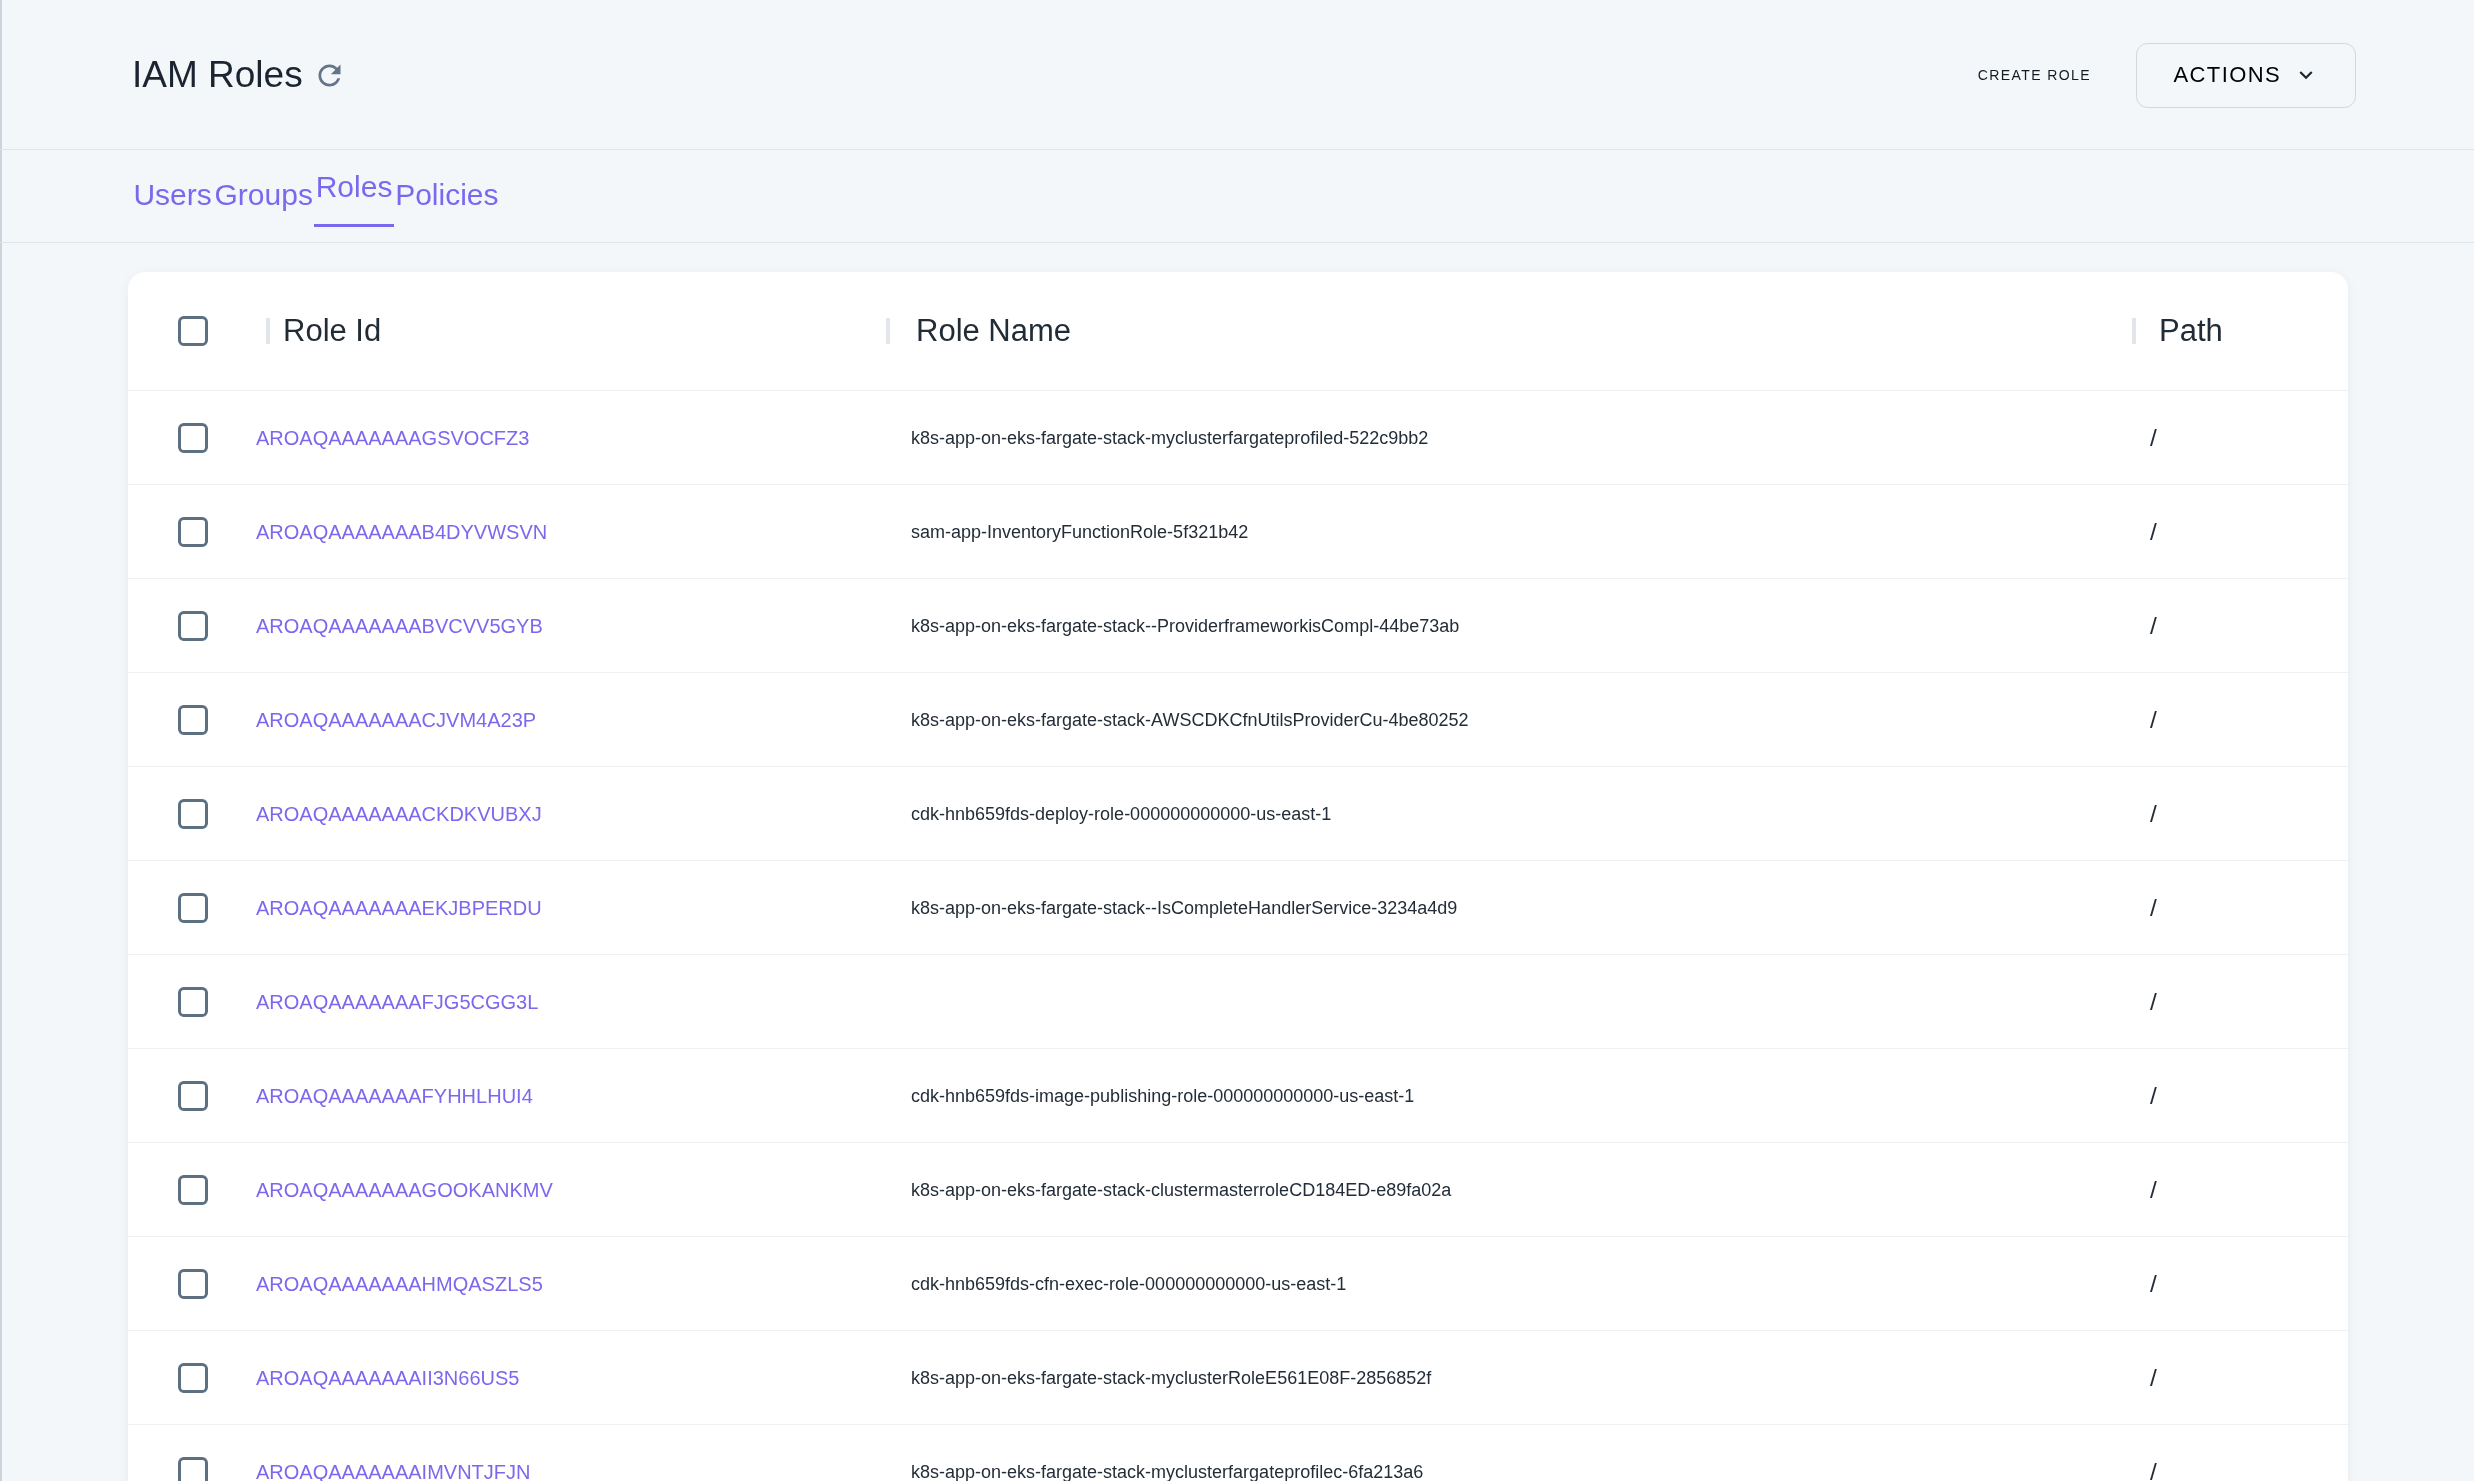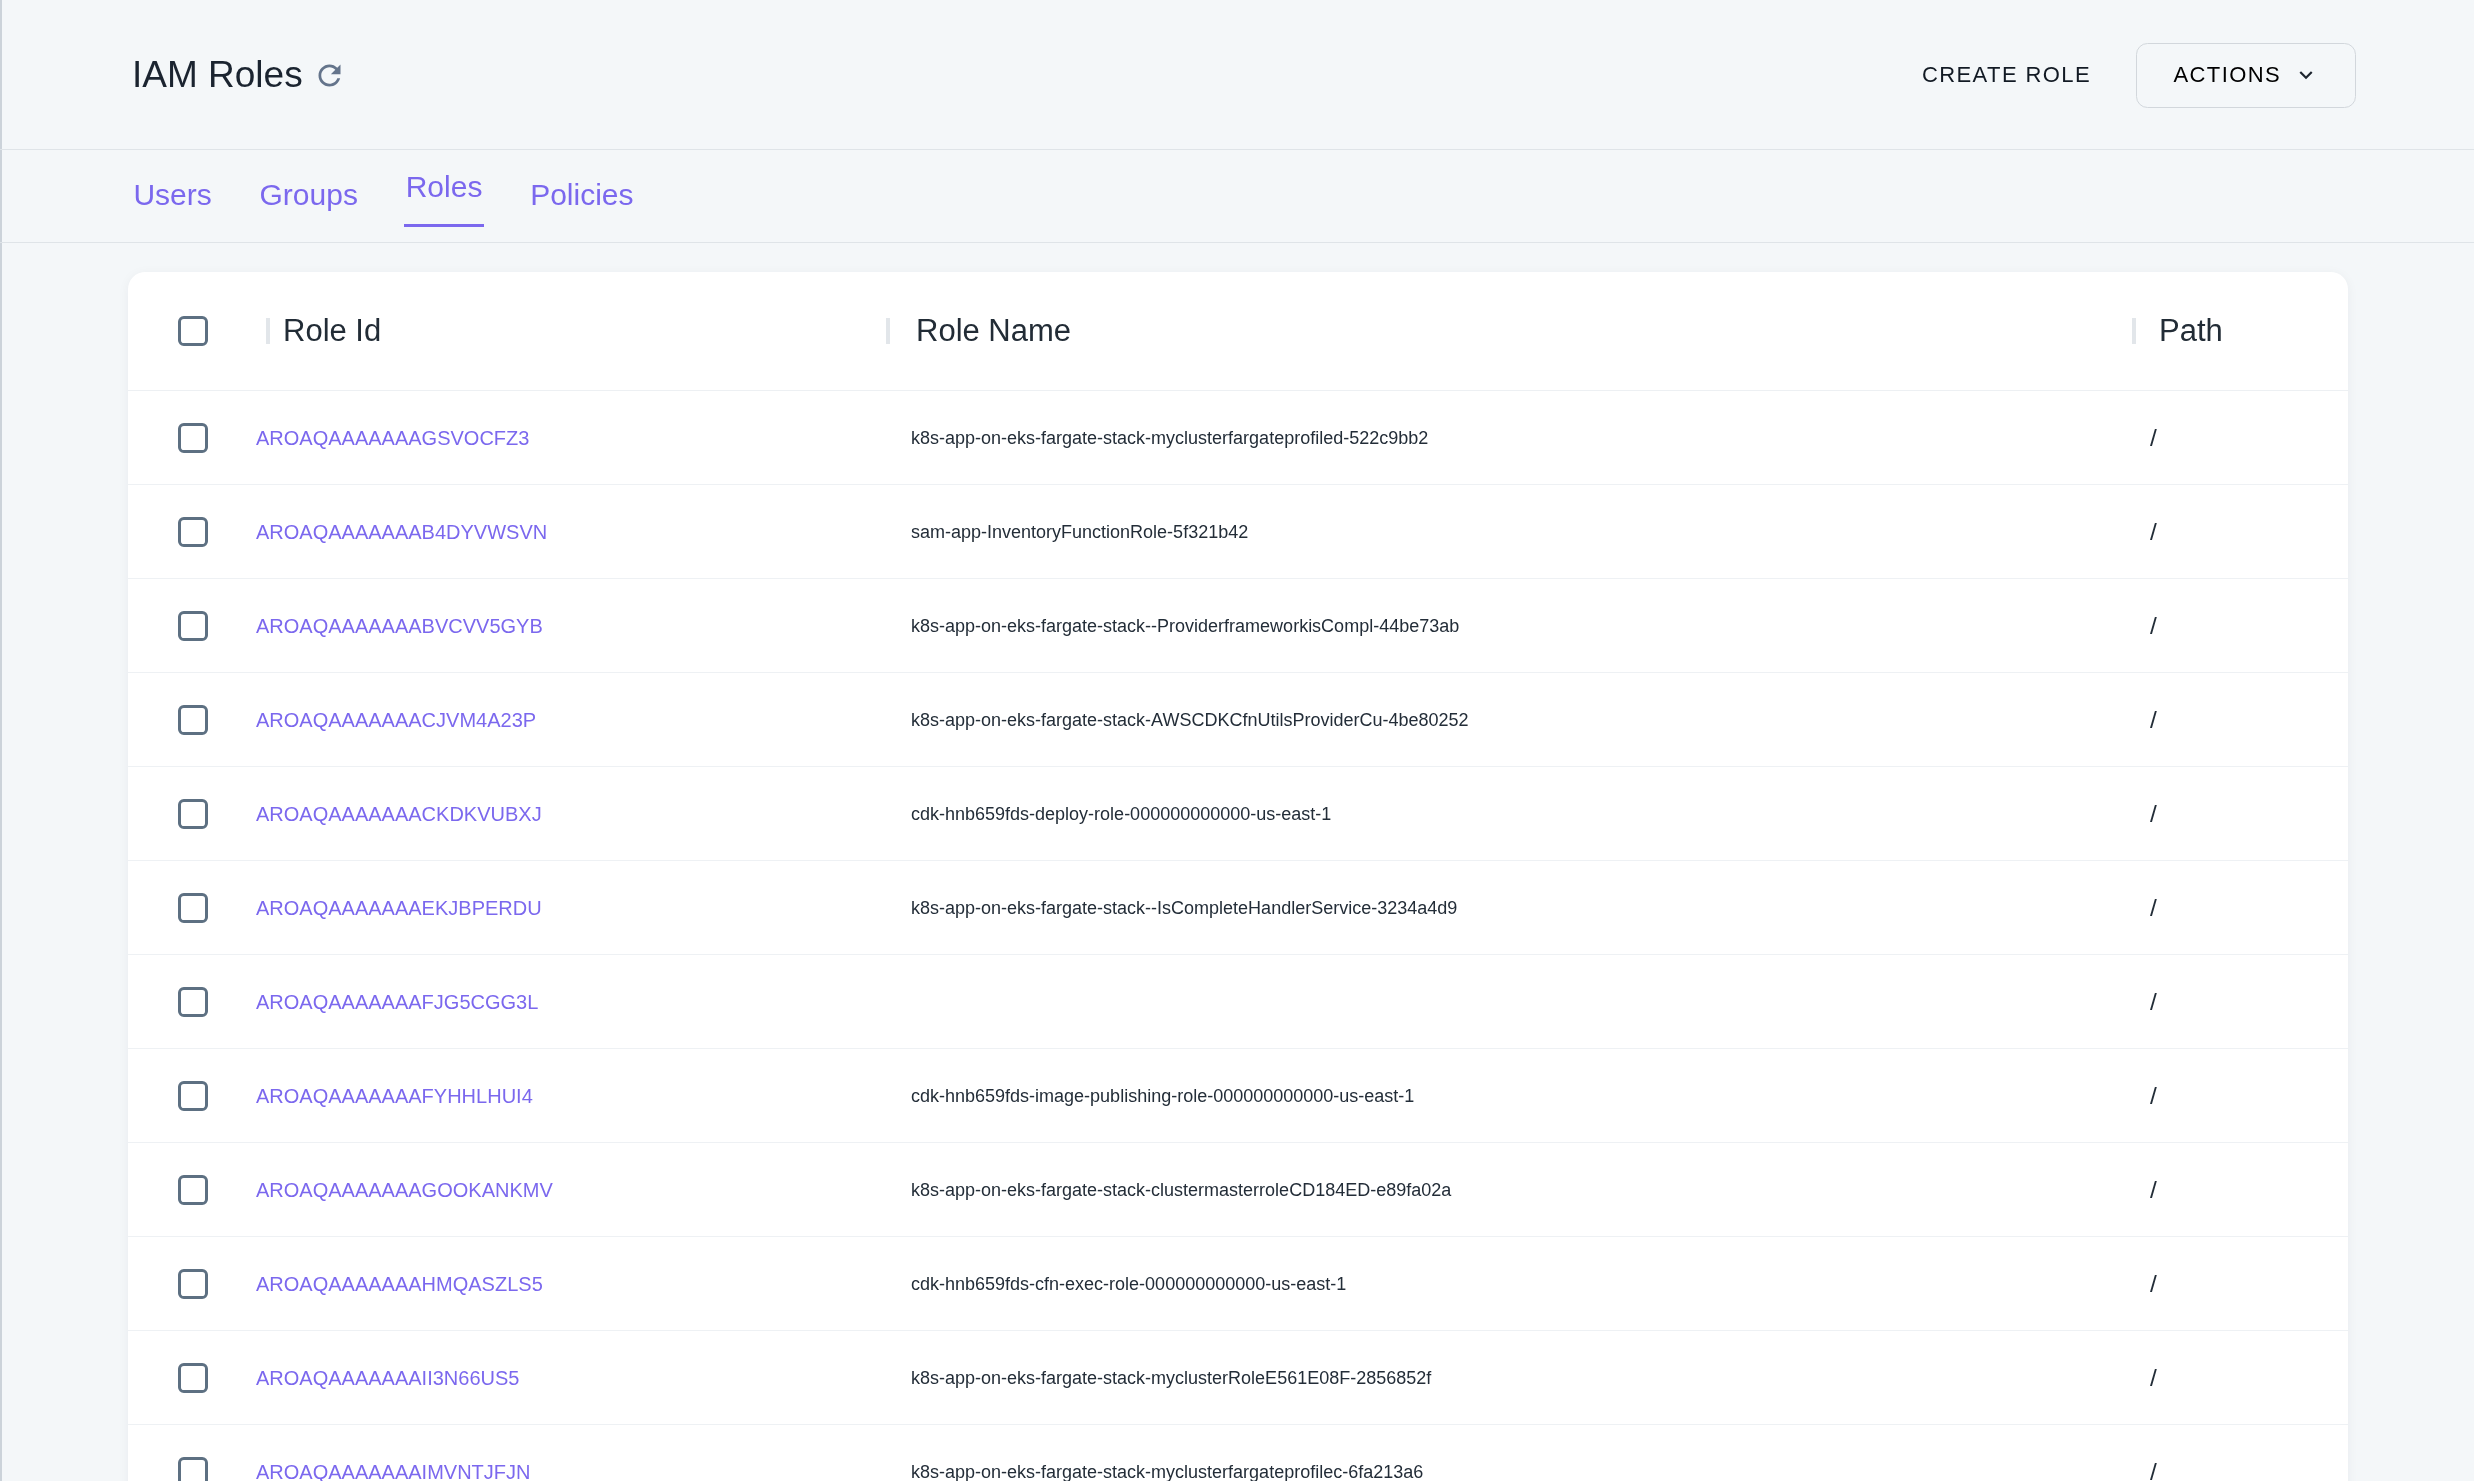--- a/index.html
+++ b/index.html
@@ -11,32 +11,32 @@
     color:#232d38;
   }
   .left-edge{ position:absolute; left:0; top:0; width:2.2px; height:100%; background:#ccd3da; }
 
   
   .topbar{ position:absolute; left:0; top:0; width:100%; height:150px; border-bottom:1.4px solid #dfe4e8; }
   .title-wrap{ position:absolute; left:132px; top:0; height:150px; display:flex; align-items:center; gap:10px; }
   .page-title{ font-size:37px; color:#1b2430; letter-spacing:0; }
   .refresh-btn{ width:33px; height:33px; display:flex; align-items:center; justify-content:center; cursor:pointer; }
   .actions-wrap{ position:absolute; right:119px; top:0; height:150px; display:flex; align-items:center; gap:45px; }
-  .text-btn{ font-size:22px; font-weight:500; letter-spacing:1.4px; color:#121a24; cursor:pointer; }
+  .text-btn{ font-size:14px; font-weight:500; letter-spacing:1.4px; color:#121a24; cursor:pointer; }
   .outline-btn{
     width:220px; height:65px; border:1.4px solid #d2d7dc; border-radius:11.5px;
     display:flex; align-items:center; justify-content:center; gap:11.5px;
     font-size:22px; font-weight:500; letter-spacing:1.4px; color:#000000; cursor:pointer; background:transparent;
   }
 
   
   .tabbar{
     position:absolute; left:0; top:150px; width:100%; height:93px;
     border-bottom:1.4px solid #dfe4e8;
-    display:flex; align-items:center; gap:45px; padding-left:132px;
+    display:flex; align-items:center; padding-left:132px;
   }
   .tab{ font-size:30px; color:#7b68ee; cursor:pointer; padding:4.3px 1.4px 7.2px; }
   .tab.active{ border-bottom:3.6px solid #7b68ee; padding-bottom:20px; }
 
   
   .card{
     position:absolute; left:128px; top:272px; width:2220px; height:1268px;
     background:#ffffff; border-radius:17.3px 17.3px 0 0;
     box-shadow:0 2.9px 11.5px rgba(30,40,60,0.05);
   }

